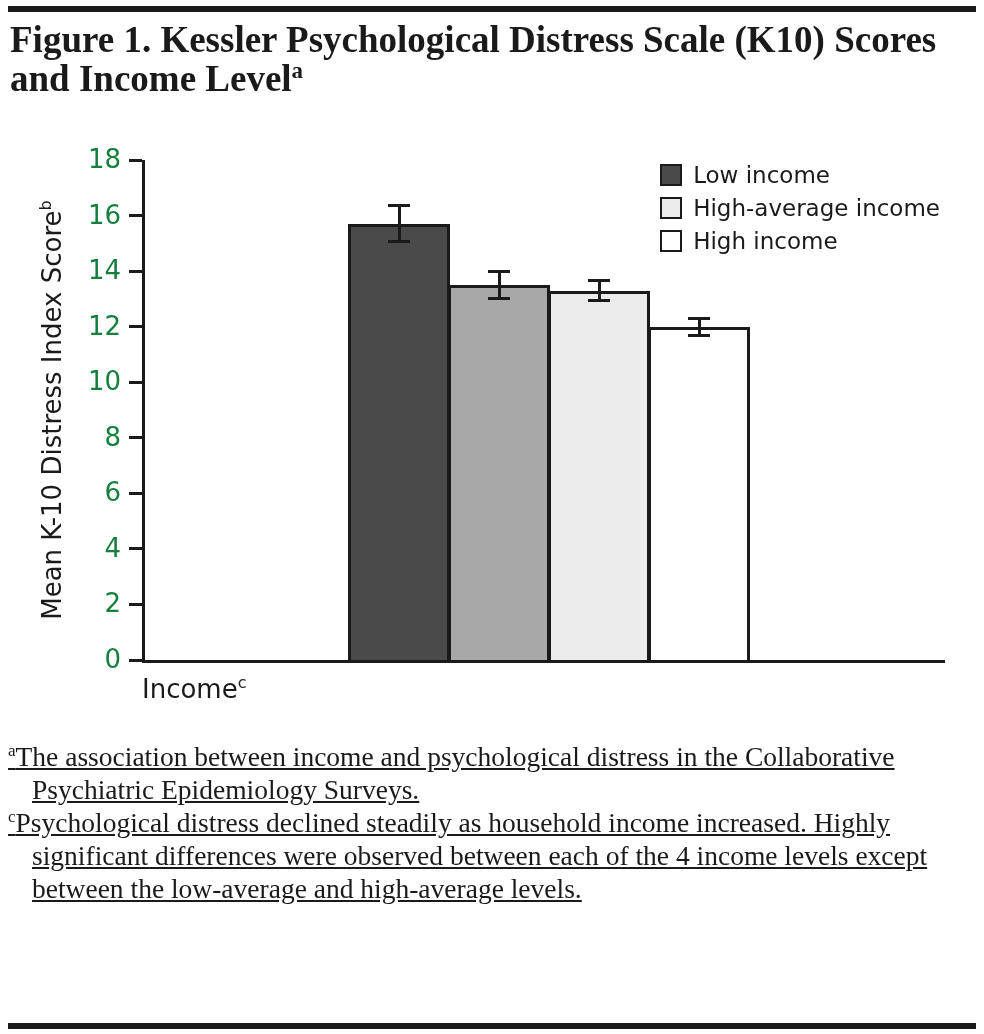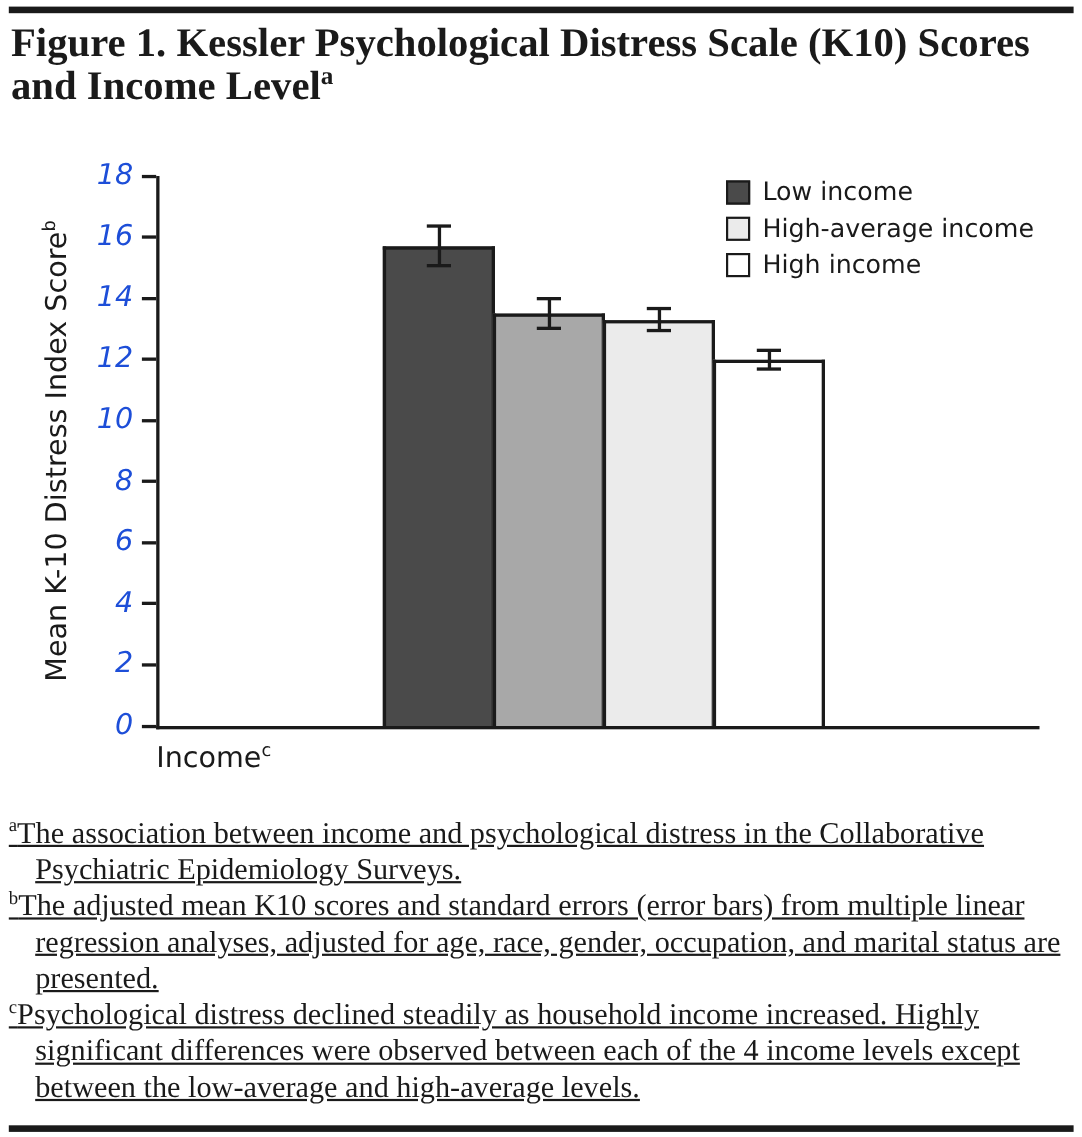--- a/index.html
+++ b/index.html
@@ -33,21 +33,21 @@
   .plot {
     position: absolute; left: 142px; top: 20px; width: 800px; height: 500px;
     border-left: 3px solid #1a1a1a;
     border-bottom: 3px solid #1a1a1a;
     box-sizing: content-box;
   }
   .tick-mark {
     position: absolute; width: 13px; height: 3px; background: #1a1a1a;
   }
   .tick-label {
-    position: absolute; font-size: 26px; text-align: right; color: #1d4ed8; font-style: italic;
+    position: absolute; font-size: 26px; text-align: right; color: #15803d;
   }
   .bar {
     position: absolute; bottom: 0; box-sizing: border-box;
     border: 3px solid #1a1a1a; border-bottom: none;
   }
   .err-line { position: absolute; width: 3px; background: #1a1a1a; }
   .err-cap  { position: absolute; width: 22px; height: 3px; background: #1a1a1a; }
   .legend { position: absolute; right: 44px; top: 22px; }
   .legend-item { display: flex; align-items: center; margin-bottom: 7px; }
   .legend-swatch {
@@ -142,17 +142,16 @@
         <div class="legend-label">High income</div>
       </div>
     </div>
   <div class="xlabel">
     <span>Income</span><sup>c</sup>
   </div>
 </div>
 
 <div class="footnotes">
   <p class="footnote"><sup>a</sup><span>The association between income and psychological distress in the Collaborative Psychiatric Epidemiology Surveys.</span></p>
-  <p class="footnote"><sup>b</sup><span>The adjusted mean K10 scores and standard errors (error bars) from multiple linear regression analyses, adjusted for age, race, gender, occupation, and marital status are presented.</span></p>
   <p class="footnote"><sup>c</sup><span>Psychological distress declined steadily as household income increased. Highly significant differences were observed between each of the 4 income levels except between the low-average and high-average levels.</span></p>
 </div>
 
 <div class="rule-bottom"></div>
 
 </body></html>

